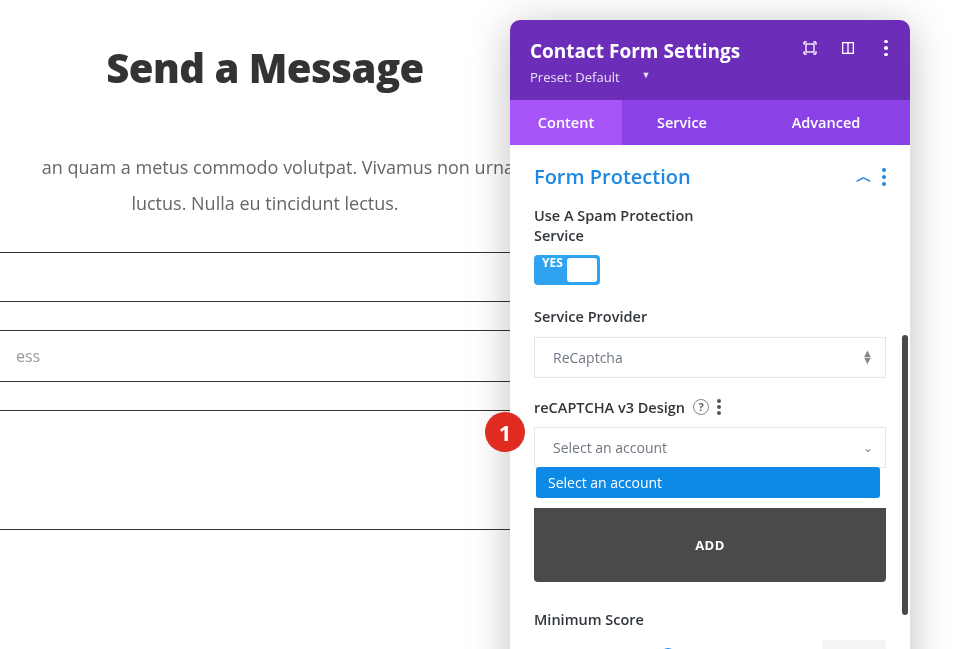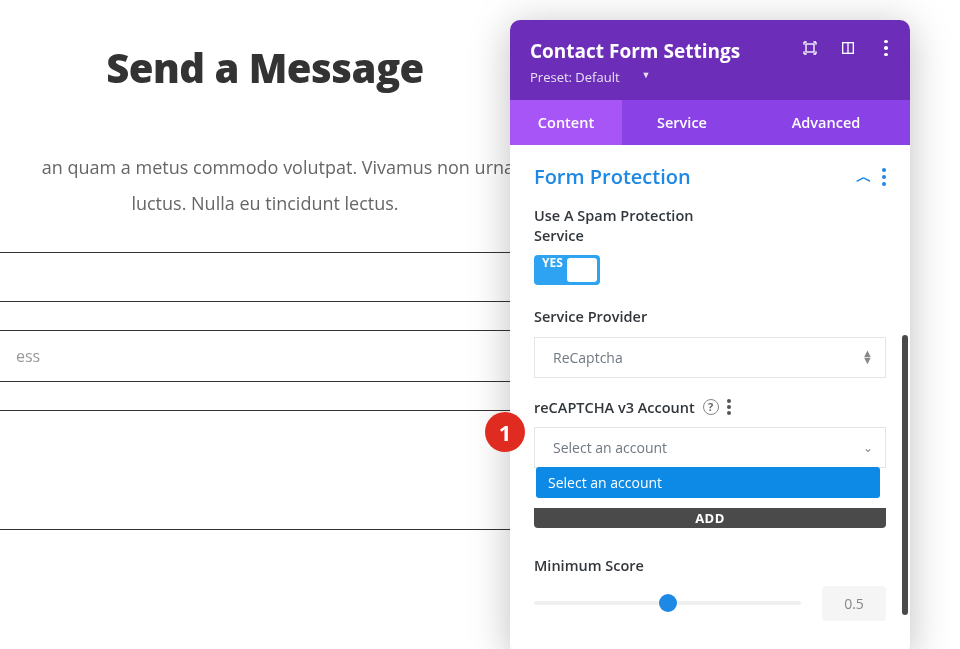--- a/index.html
+++ b/index.html
@@ -57,21 +57,21 @@
   .select .arr { position:absolute; right:12px; top:50%; transform:translateY(-50%); font-size:11px; color:#888; line-height:0.6; }
   .select .arr .u, .select .arr .d { display:block; }
   .select.chev .arr { font-size:12px; }
 
   .help { width:16px;height:16px;border:1.5px solid #888;border-radius:50%;display:inline-flex;align-items:center;justify-content:center;font-size:11px;font-weight:700;color:#666;cursor:pointer; }
   .dots-small { display:inline-flex; flex-direction:column; gap:2px; cursor:pointer;}
   .dots-small span{width:4px;height:4px;border-radius:50%;background:#555;display:block;}
 
   .dropdown-open { position:relative; }
   .dd-option { position:absolute; left:2px; right:6px; top:40px; background:#0d8ae6; color:#fff; padding:6px 12px; font-size:14px; border-radius:3px; }
-  .add-btn { margin-top:40px; background:#4a4a4a; color:#fff; text-align:center; font-size:13px; font-weight:700; letter-spacing:0.5px; padding:1px 0; border-radius:0 0 4px 4px; cursor:pointer; }
+  .add-btn { margin-top:40px; background:#4a4a4a; color:#fff; text-align:center; font-size:13px; font-weight:700; letter-spacing:0.5px; padding:28px 0; border-radius:0 0 4px 4px; cursor:pointer; }
 
   .slider-row { display:flex; align-items:center; gap:21px; }
   .slider { flex:1; position:relative; height:20px; }
   .slider .track { position:absolute; left:0; right:0; top:50%; height:4px; background:#efefef; border-radius:2px; transform:translateY(-50%); }
   .slider .thumb { position:absolute; top:50%; transform:translate(-50%,-50%); width:18px; height:18px; border-radius:50%; background:#1E88E5; }
   .score { width:64px; background:#f5f5f5; border-radius:4px; padding:8px 0; text-align:center; font-size:14px; color:#888; }
 </style>
 </head>
 <body>
 
@@ -154,21 +154,21 @@
         <span>ReCaptcha</span>
         <span class="arr">
             <span class="u">▲</span>
             <span class="d">▼</span>
           </span>
       </div>
     </div>
 
     <div class="group">
       <div class="label inline">
-        <span>reCAPTCHA v3 Account</span>
+        <span>reCAPTCHA v3 Design</span>
         <span class="help">?</span>
         <span class="dots-small">
             <span></span>
             <span></span>
             <span></span>
           </span>
       </div>
       <div class="dropdown-open">
         <div class="select chev">
           <span>Select an account</span>

